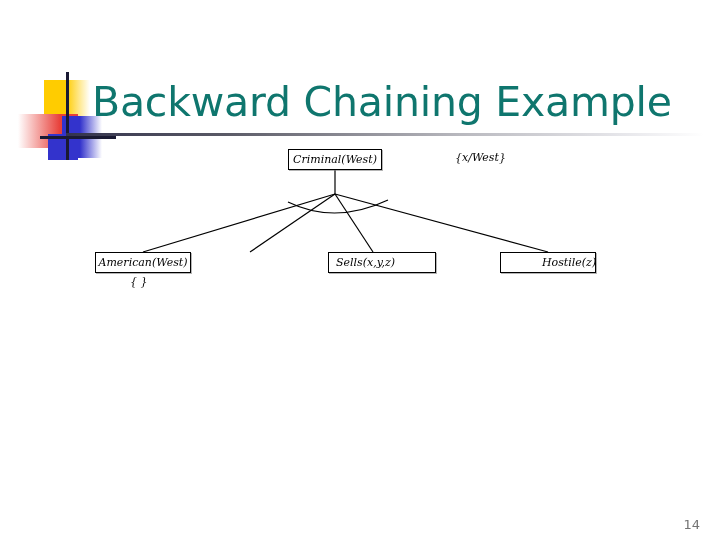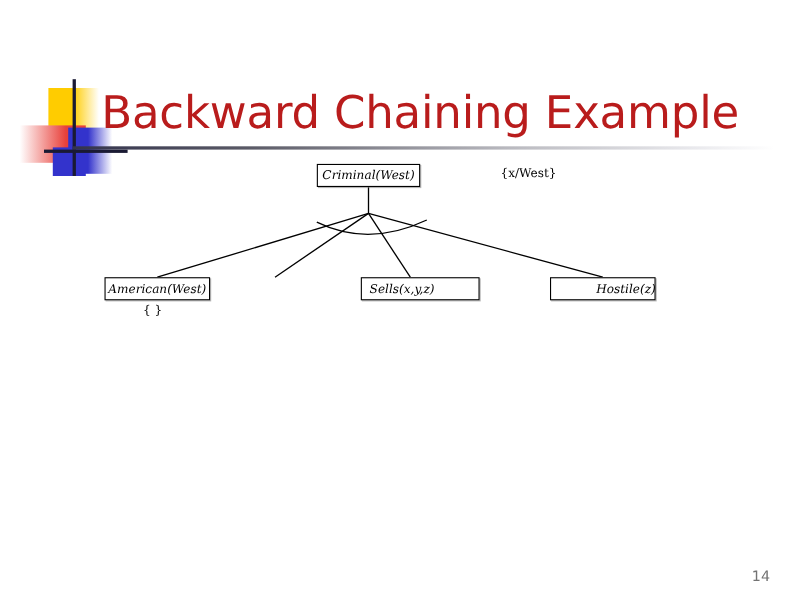--- a/index.html
+++ b/index.html
@@ -74,21 +74,21 @@
 
   
   #title {
     position: absolute;
     left: 92px;
     top: 78px;
     width: 580px;
     font-size: 41px;
     line-height: 48px;
     letter-spacing: -0.2px;
-    color: #b91c1c;
+    color: #0f766e;
     font-family: "DejaVu Sans", sans-serif;
     font-weight: 400;
     white-space: nowrap;
   }
   #title-rule {
     position: absolute;
     left: 66px;
     top: 133px;
     width: 638px;
     height: 3px;
@@ -118,20 +118,21 @@
     white-space: nowrap;
     box-shadow: 1px 1px 0 rgba(120,120,120,0.55);
   }
   .node.left-text {
     text-align: left;
     padding-left: 7px;
   }
   .subst {
     position: absolute;
     font-family: "DejaVu Serif", serif;
+    font-style: italic;
     font-size: 11px;
     color: #000000;
     white-space: nowrap;
     text-align: center;
   }
   .edge-svg {
     position: absolute;
     left: 0;
     top: 0;
     overflow: visible;

